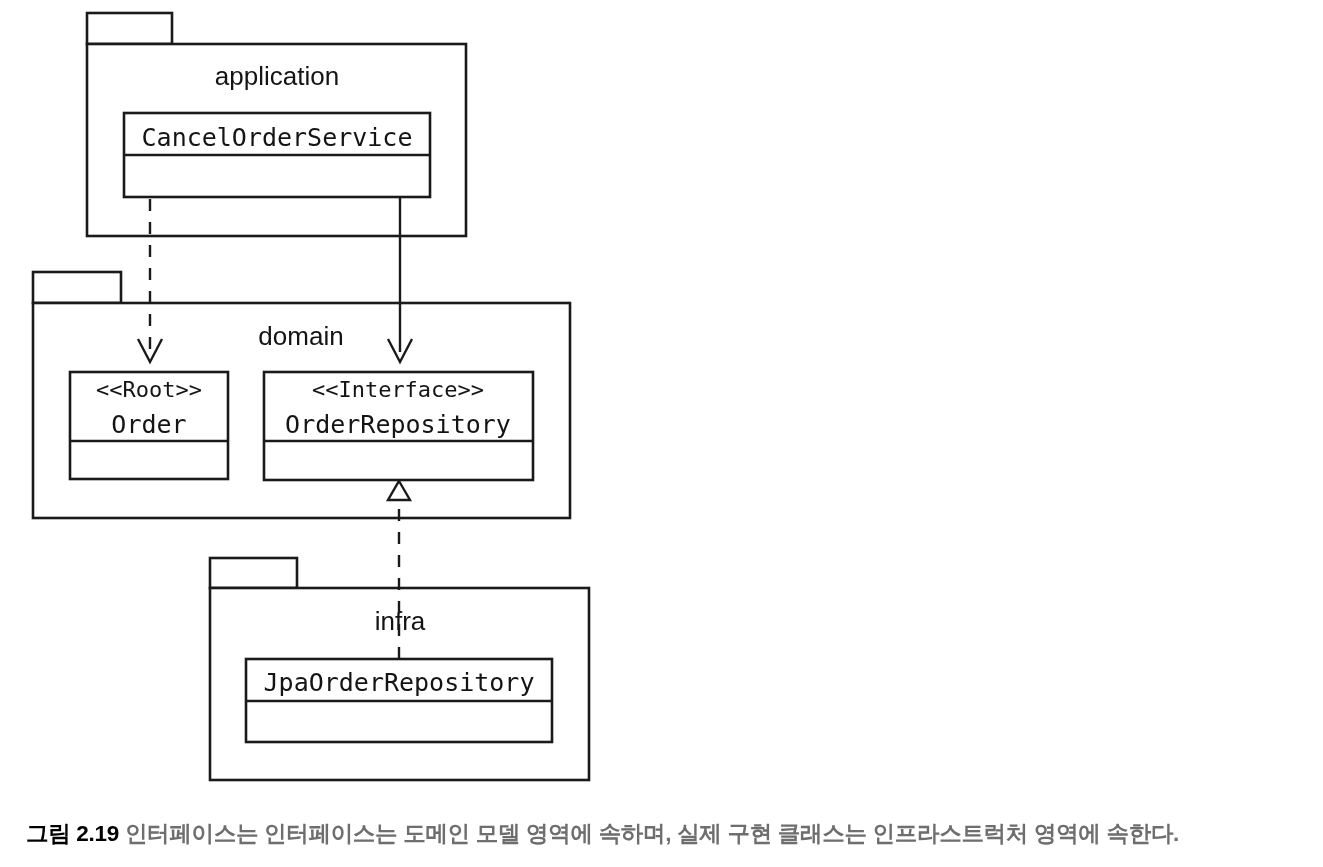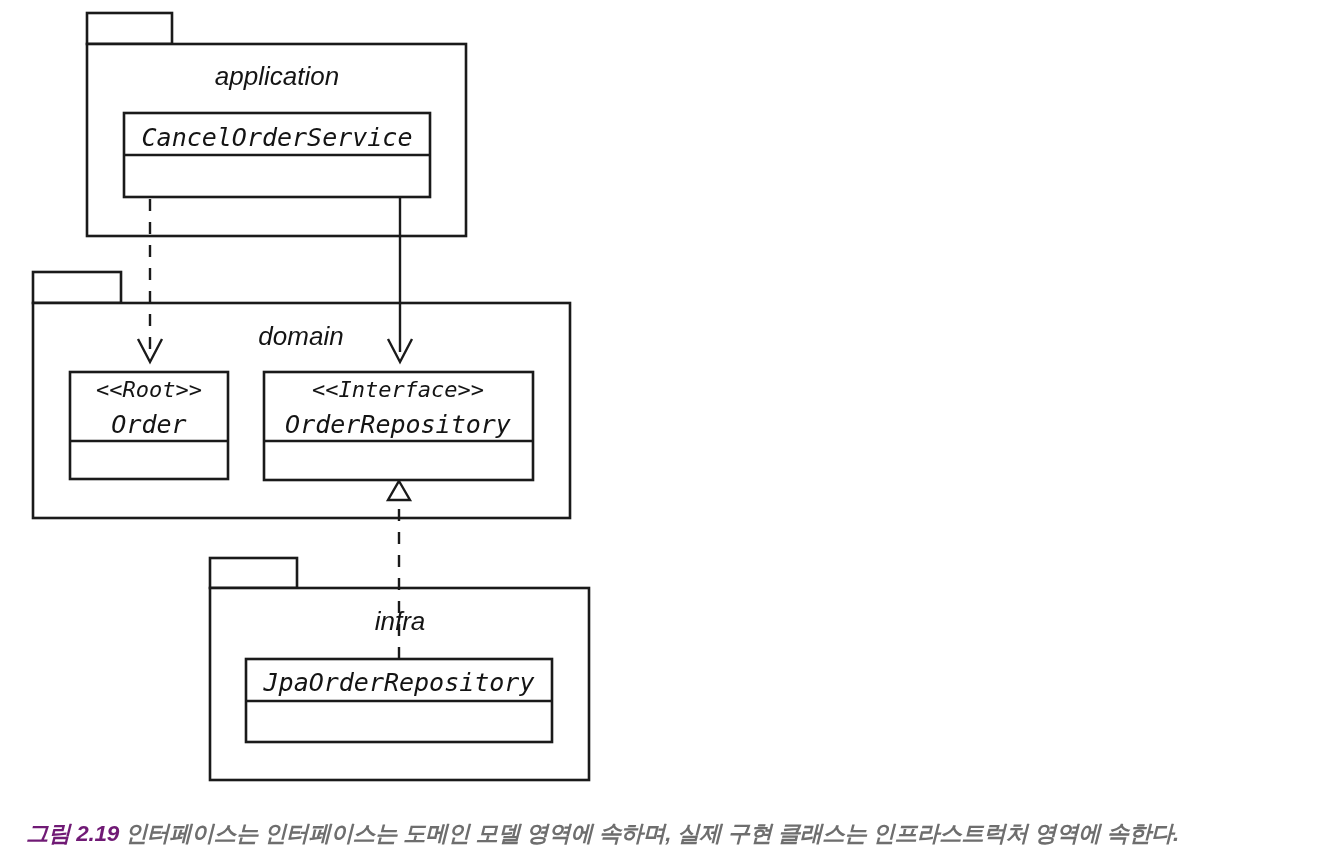--- a/index.html
+++ b/index.html
@@ -12,21 +12,20 @@
     height: 867px;
     font-family: "Liberation Sans", sans-serif;
     position: relative;
     overflow: hidden;
   }
   #diagram-root {
     position: absolute;
     left: 0; top: 0;
     width: 1210px;
     height: 867px;
-    font-style: italic;
   }
   svg#uml-canvas {
     position: absolute;
     left: 0; top: 0;
     width: 1323px;
     height: 867px;
     display: block;
   }
   .pkg-rect, .cls-rect {
     fill: #ffffff;
@@ -87,21 +86,21 @@
     top: 818px;
     width: 1290px;
     font-family: "Liberation Sans", sans-serif;
     font-size: 22.5px;
     font-weight: bold;
     color: #6e6e6e;
     white-space: nowrap;
     letter-spacing: -0.3px;
   }
   #caption .fig-no {
-    color: #701a75;
+    color: #000000;
   }
 </style>
 </head>
 <body>
 
 <div id="diagram-root">
 
   <svg id="uml-canvas" viewBox="0 0 1323 867">
 
     <g>

